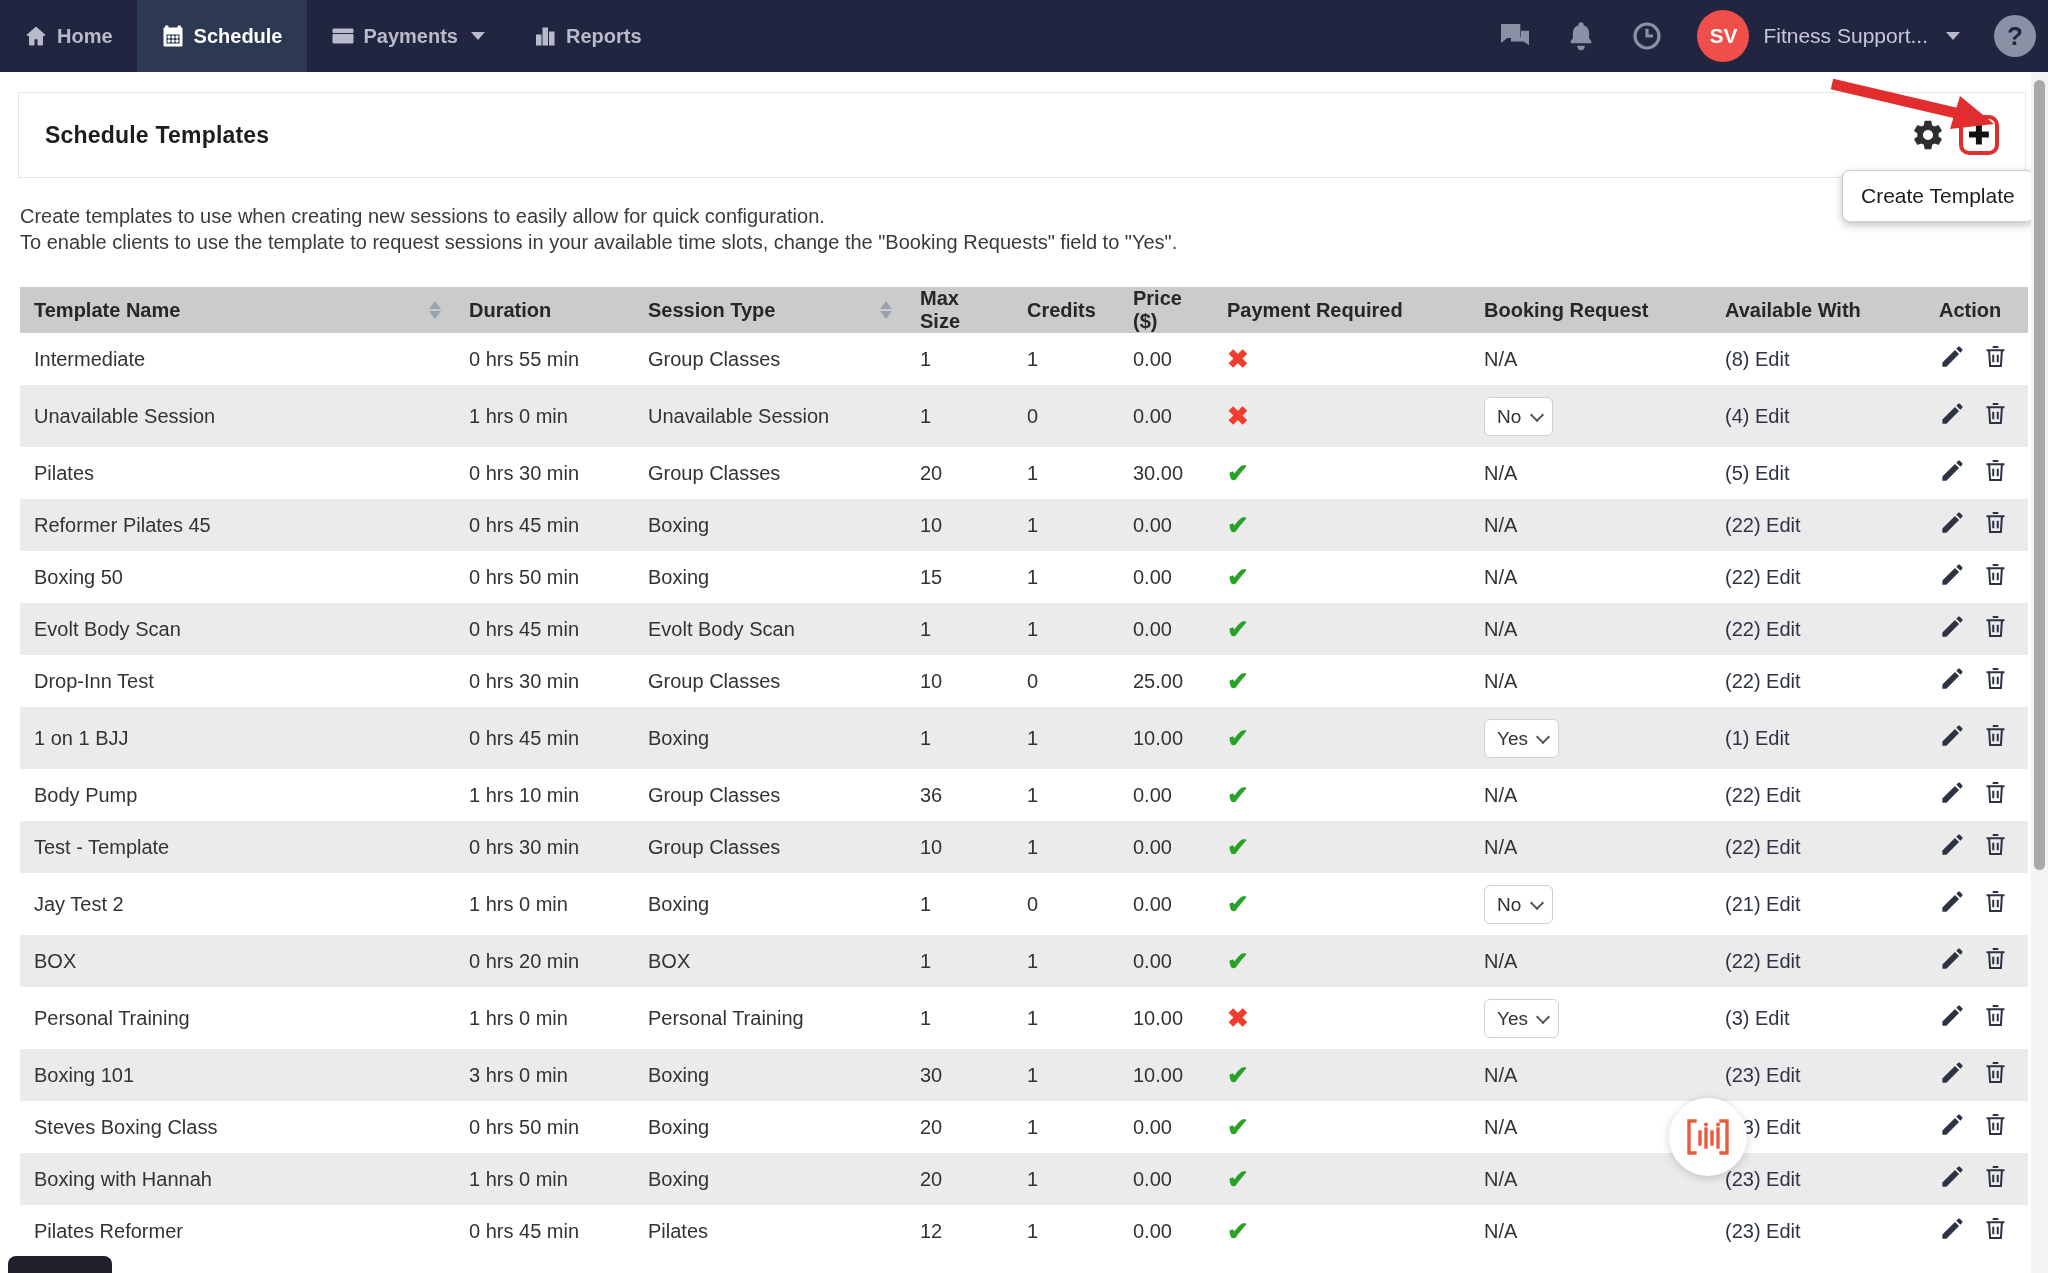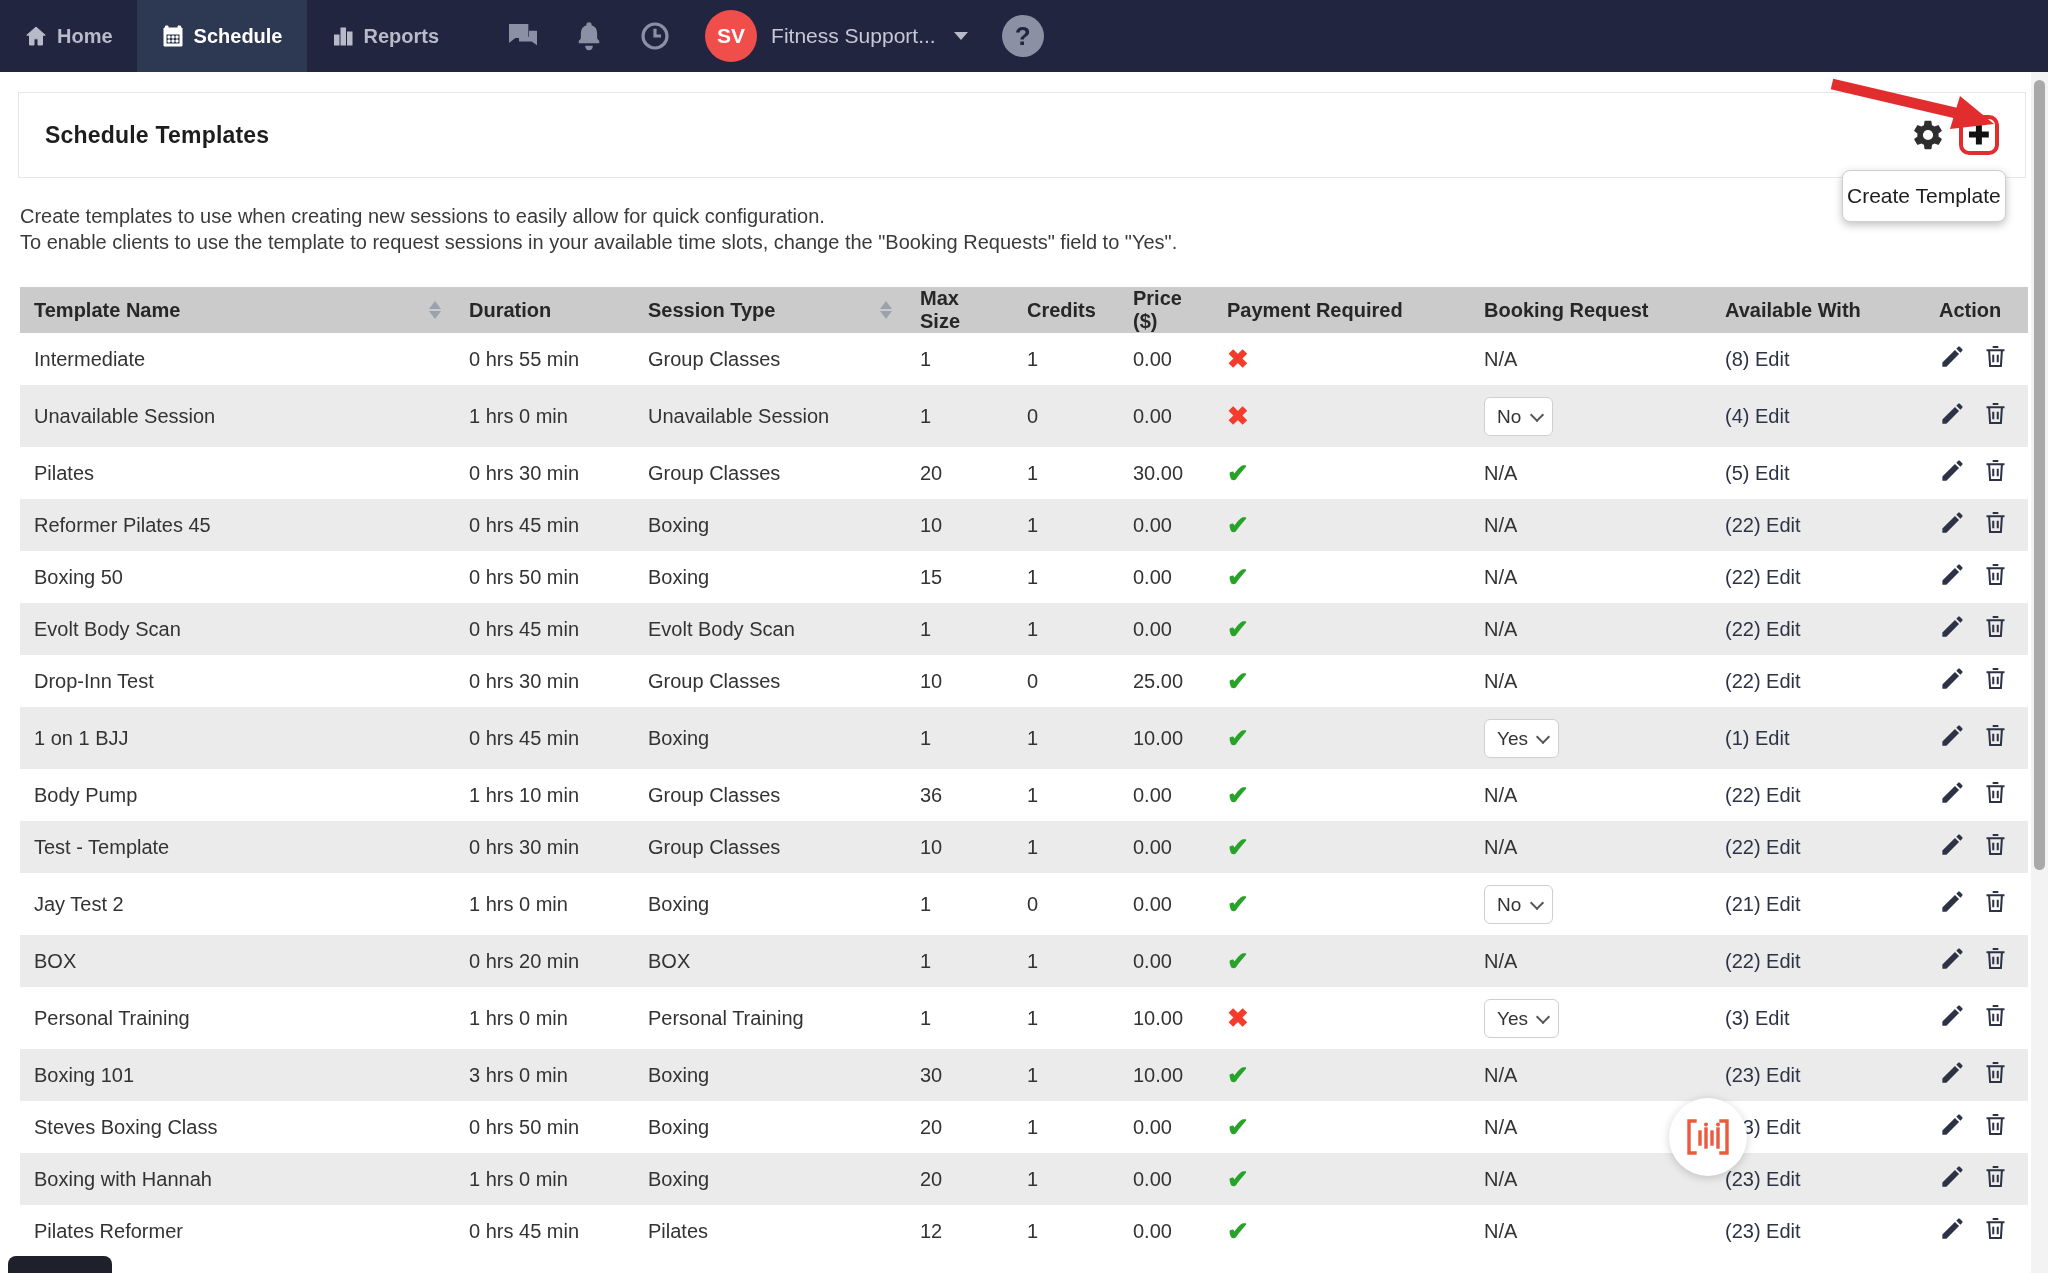--- a/index.html
+++ b/index.html
@@ -2,21 +2,21 @@
 <html><head>
 <meta charset="utf-8">
 <style>
   html,body{margin:0;padding:0;}
   body{
     width:2048px;height:1273px;overflow:hidden;position:relative;
     background:#ffffff;font-family:"Liberation Sans", sans-serif;color:#333;
   }
   
   .navbar{position:absolute;left:0;top:0;width:2048px;height:72px;background:#212540;
-    display:flex;align-items:stretch;justify-content:flex-start;z-index:5;gap:44px;}
+    display:flex;align-items:stretch;justify-content:space-between;z-index:5;gap:44px;}
   .nav-left{display:flex;align-items:stretch;}
   .nav-item{display:flex;align-items:center;gap:9px;padding:0 24px;color:#b7bbc9;
     font-size:20px;font-weight:700;cursor:pointer;}
   .nav-item .nicon{width:24px;height:24px;display:inline-flex;}
   .nav-item .nicon svg{width:100%;height:100%;fill:#b7bbc9;stroke:#b7bbc9;}
   .nav-item.active{background:#2d3853;color:#ffffff;}
   .nav-item.active .nicon svg{fill:#ffffff;stroke:#ffffff;}
   .caret{width:0;height:0;border-left:7px solid transparent;border-right:7px solid transparent;
     border-top:8px solid #b7bbc9;display:inline-block;margin-left:4px;}
   .nav-right{display:flex;align-items:center;gap:34px;padding-right:12px;}
@@ -34,21 +34,21 @@
     justify-content:space-between;padding:4px 26px;}
   .panel-title{font-size:23px;font-weight:700;color:#1d1d1d;letter-spacing:.2px;}
   .panel-actions{display:flex;align-items:center;gap:14px;}
   .gear-btn{width:34px;height:34px;display:inline-flex;cursor:pointer;}
   .gear-btn svg{width:100%;height:100%;fill:#2e2e2e;}
   .plus-btn{width:40px;height:40px;border:4px solid #e12d2d;border-radius:10px;background:#fff;
     display:flex;align-items:center;justify-content:center;cursor:pointer;box-sizing:border-box;}
   .plus-glyph{font-size:26px;font-weight:700;color:#111;line-height:1;}
   .arrow-svg{position:absolute;left:1826px;top:76px;z-index:8;pointer-events:none;}
   .tooltip{position:absolute;left:1842px;top:170px;z-index:9;background:#fff;border:1px solid #cfcfcf;
-    border-radius:8px;box-shadow:0 3px 8px rgba(0,0,0,.25);padding:13px 4px;font-size:21px;color:#1d1d1d;}
+    border-radius:8px;box-shadow:0 3px 8px rgba(0,0,0,.25);padding:13px 18px;font-size:21px;color:#1d1d1d;}
   
   .intro{position:absolute;left:20px;top:203px;font-size:20px;color:#3a3a3a;line-height:26px;}
   
   .table-wrap{position:absolute;left:20px;top:287px;width:2008px;}
   table{border-collapse:collapse;table-layout:fixed;width:2008px;font-size:20px;color:#333;}
   thead th{background:#cbcbcb;color:#272727;font-weight:700;text-align:left;
     height:40px;padding:0 14px;box-sizing:border-box;font-size:20px;}
   th .th-inner{display:flex;align-items:center;justify-content:space-between;}
   .sort{display:inline-flex;flex-direction:column;gap:2px;cursor:pointer;}
   .sort .up{width:0;height:0;border-left:6px solid transparent;border-right:6px solid transparent;
@@ -100,20 +100,29 @@
       <span class="nicon">
         <svg viewBox="0 0 24 24">
             <path d="M7 2v2h10V2h2.5v2H21v18H3V4h1.5V2H7zm-2 8v10h14V10H5zm2 2h2v2H7v-2zm4 0h2v2h-2v-2zm4 0h2v2h-2v-2zm-8 4h2v2H7v-2zm4 0h2v2h-2v-2zm4 0h2v2h-2v-2z"></path>
           </svg>
       </span>
       <span>Schedule</span>
     </div>
     <div class="nav-item">
       <span class="nicon">
         <svg viewBox="0 0 24 24">
+            <path d="M2 5h20v3.5H2zM2 10.5h20V19H2z"></path>
+          </svg>
+      </span>
+      <span>Payments</span>
+      <span class="caret"></span>
+    </div>
+    <div class="nav-item">
+      <span class="nicon">
+        <svg viewBox="0 0 24 24">
             <rect x="3.5" y="11" width="4.5" height="10"></rect>
             <rect x="10" y="4" width="4.5" height="17"></rect>
             <rect x="16.5" y="8" width="4.5" height="13"></rect>
           </svg>
       </span>
       <span>Reports</span>
     </div>
   </div>
   <div class="nav-right">
     <span class="tool-icon">

